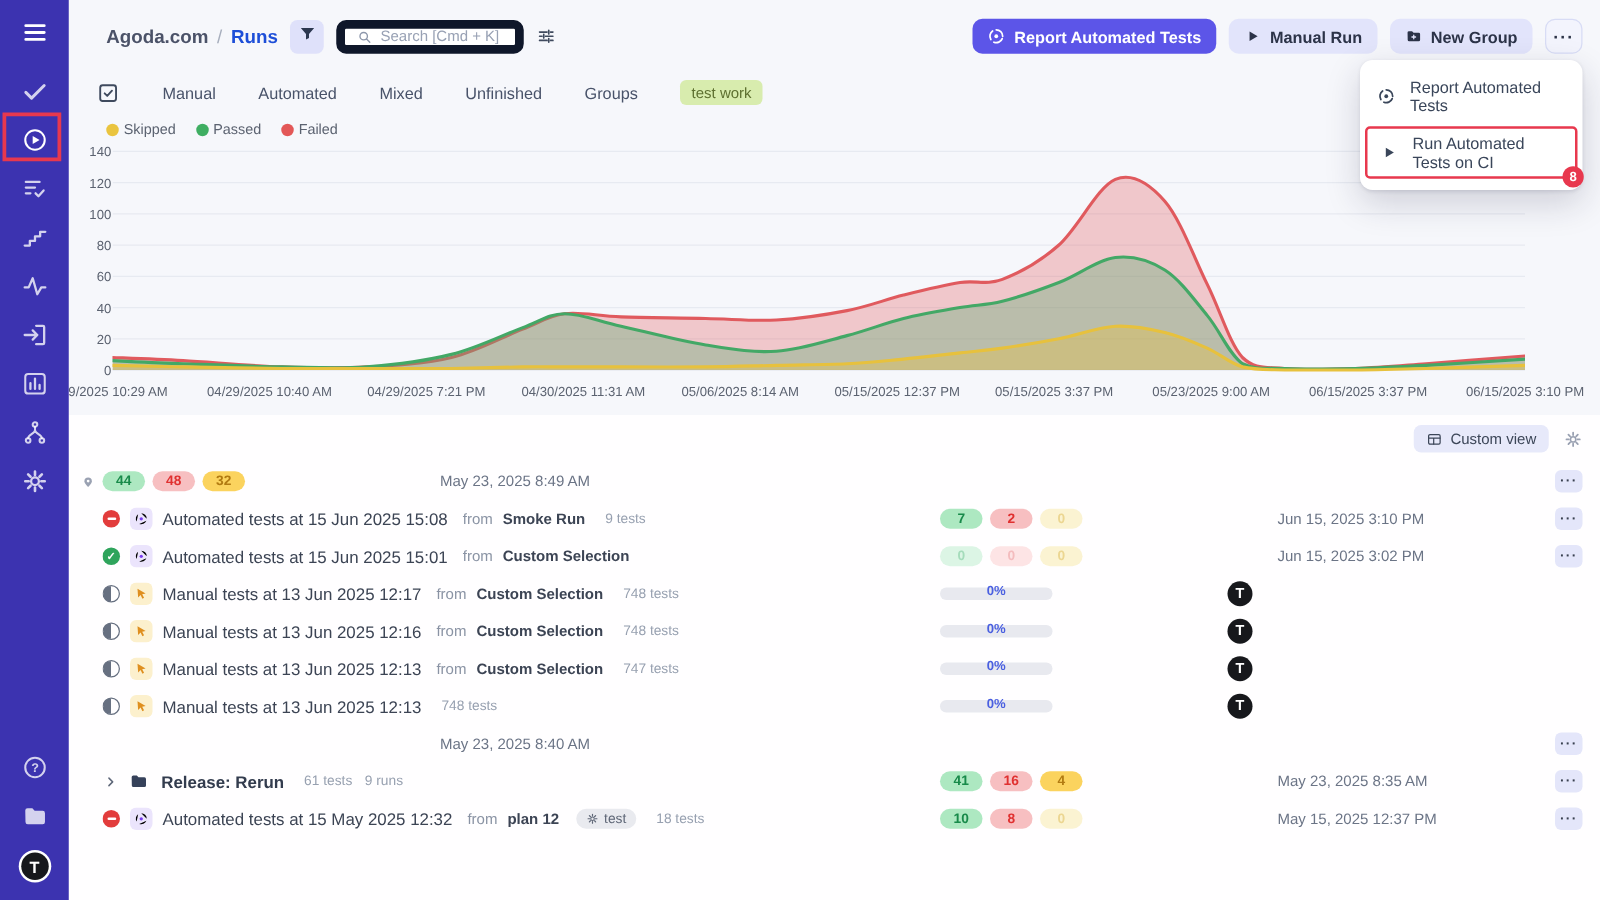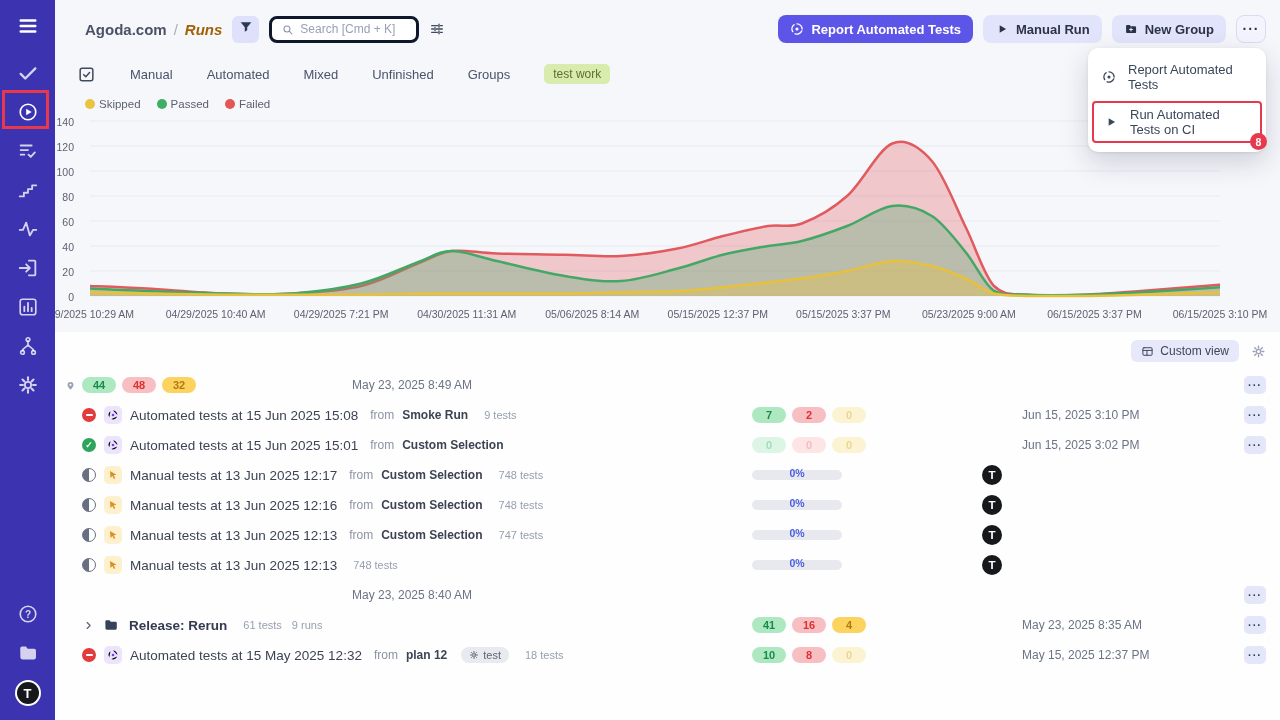--- a/index.html
+++ b/index.html
@@ -20,24 +20,24 @@
   .annotation-box { position:absolute; border:3px solid #e8384e; background:transparent; z-index:40; pointer-events:none; }
   .ann-sidebar { left:2px; top:90px; width:47px; height:39px; }
 
   
   .main { margin-left:55px; height:720px; display:flex; flex-direction:column; }
 
   .topbar { height:58px; display:flex; align-items:center; gap:10px; padding:0 14px 0 30px; }
   .breadcrumb { font-size:15px; font-weight:bold; display:flex; gap:7px; align-items:center; white-space:nowrap; }
   .bc-project { color:#4b5268; }
   .bc-sep { color:#a7aebd; font-weight:normal; }
-  .bc-page { color:#a16207;font-style:italic; }
+  .bc-page { color:#1d4ed8; }
   .icon-btn { width:27px; height:27px; border-radius:6px; background:#dfe1fa; display:flex; align-items:center; justify-content:center; color:#2c3750; cursor:pointer; }
   .icon-btn svg, .plain-icon svg { width:16px; height:16px; stroke:currentColor; fill:none; stroke-linecap:round; stroke-linejoin:round; }
-  .search-box { width:150px; height:27px; background:#fff; border:3px solid #0f172a; border-radius:8px;
+  .search-box { width:150px; height:27px; background:#fff; border:7px solid #0f172a; border-radius:8px;
                 display:flex; align-items:center; gap:6px; padding:0 9px; color:#8d97ab; }
   .search-box svg { width:13px; height:13px; stroke:currentColor; fill:none; stroke-linecap:round; }
   .search-box input { border:none; outline:none; background:transparent; font-size:12px; color:#3c4454; width:110px; font-family:"Liberation Sans",sans-serif; }
   .search-box input::placeholder { color:#98a1b4; }
   .plain-icon { color:#3f4a5e; display:flex; cursor:pointer; }
   .spacer { flex:1; }
   .btn { height:28px; border-radius:8px; display:flex; align-items:center; gap:7px; padding:0 12px;
          font-size:13px; font-weight:bold; cursor:pointer; border:none; white-space:nowrap; font-family:"Liberation Sans",sans-serif; }
   .btn svg { width:14px; height:14px; stroke:currentColor; fill:none; stroke-linecap:round; stroke-linejoin:round; }
   .btn-primary { background:#5c55e8; color:#fff; }
@@ -59,21 +59,21 @@
   .tabs-icon svg { width:19px; height:19px; stroke:currentColor; fill:none; stroke-linecap:round; stroke-linejoin:round; }
   .tab { font-size:13px; color:#49536a; cursor:pointer; }
   .tag-pill { background:#d8ecae; color:#5e7030; font-size:12px; padding:3px 9px; border-radius:5px; cursor:pointer; }
   .legend { display:flex; align-items:center; gap:16px; padding-left:30px; height:24px; margin-top:2px; }
   .legend-item { display:flex; align-items:center; gap:4px; font-size:11.5px; color:#5b6270; }
   .legend-dot { width:10px; height:10px; border-radius:50%; }
 
   
   .chart-row { display:flex; padding-right:60px; margin-top:2px; }
   .y-axis { width:35px; position:relative; }
-  .y-label { position:absolute; right:16px; font-size:10.5px; color:#5b6270; }
+  .y-label { position:absolute; right:1px; font-size:10.5px; color:#5b6270; }
   .plot { flex:1; position:relative; }
   .plot svg { display:block; width:100%; height:186px; }
   .x-labels { position:relative; height:18px; margin:2px 60px 0 35px; }
   .x-label { position:absolute; transform:translateX(-50%); font-size:10.5px; color:#5b6270; white-space:nowrap; top:2px; }
 
   
   .lower { background:#fffeff; flex:1; margin-top:8px; }
   .view-bar { display:flex; justify-content:flex-end; align-items:center; gap:12px; padding:8px 14px 6px 0; }
   .custom-view { background:#e7e9fa; border-radius:6px; padding:4px 10px; font-size:12px; color:#3c4658;
                  display:flex; align-items:center; gap:6px; cursor:pointer; }

